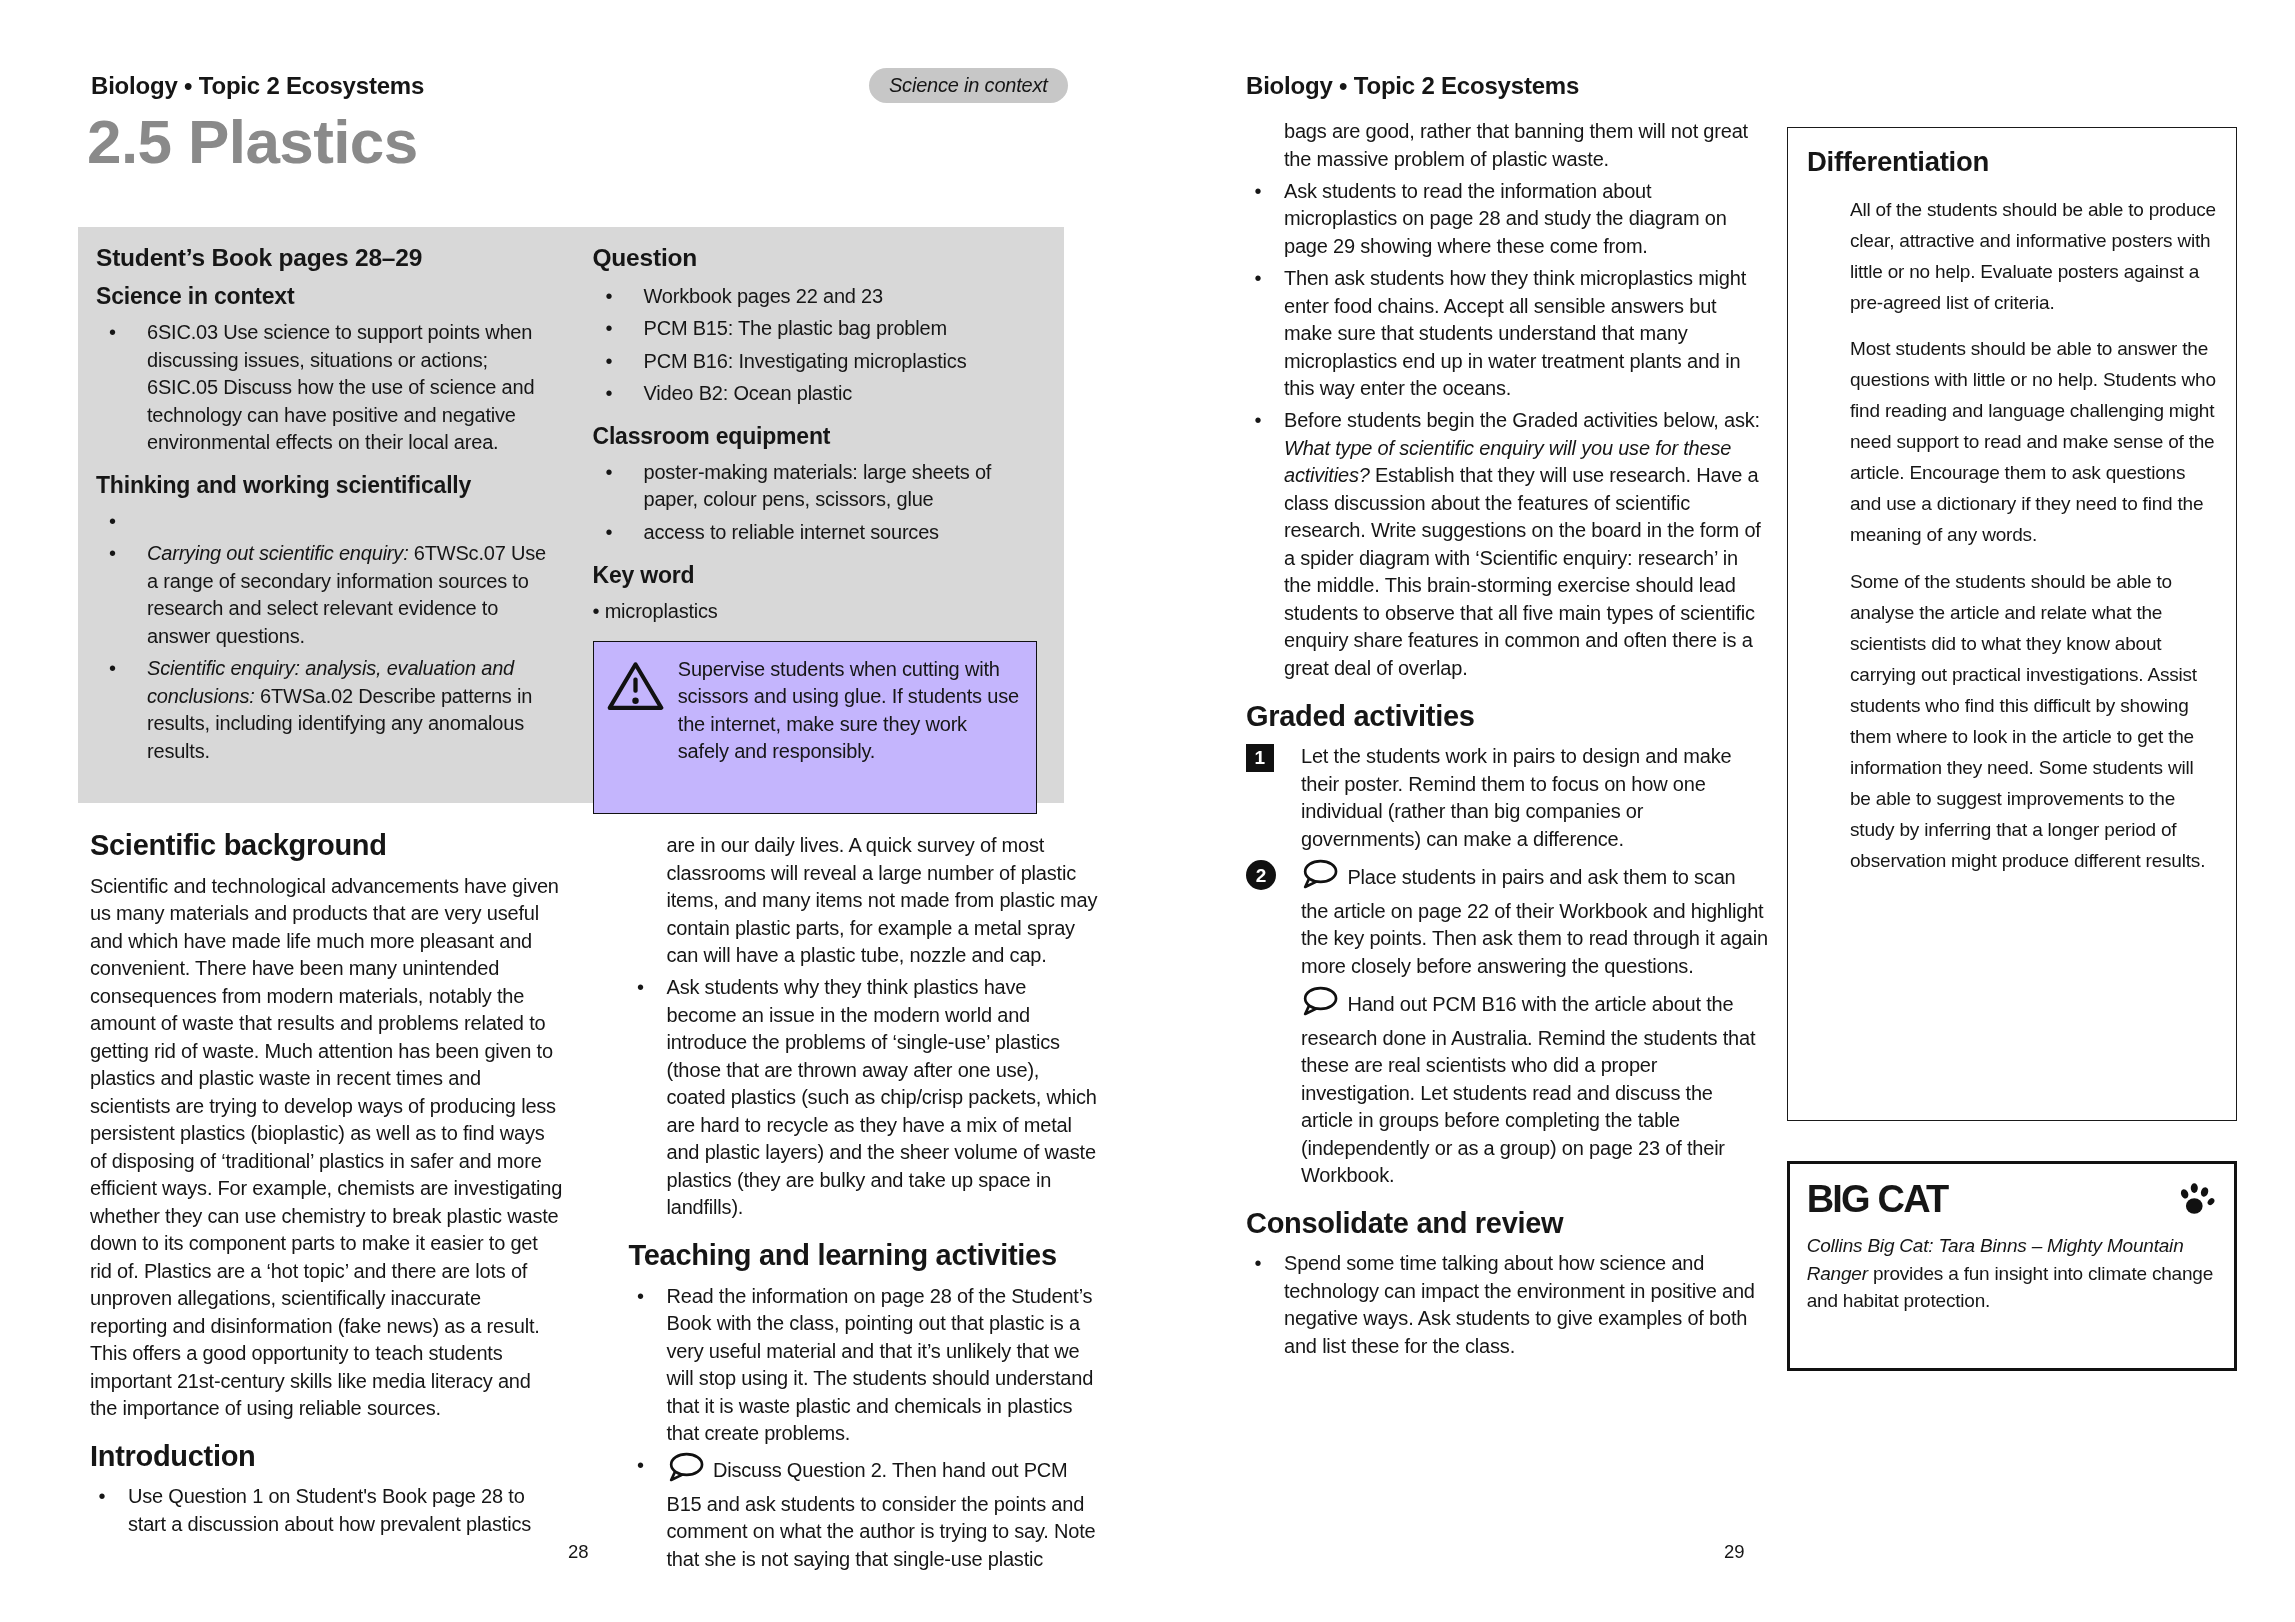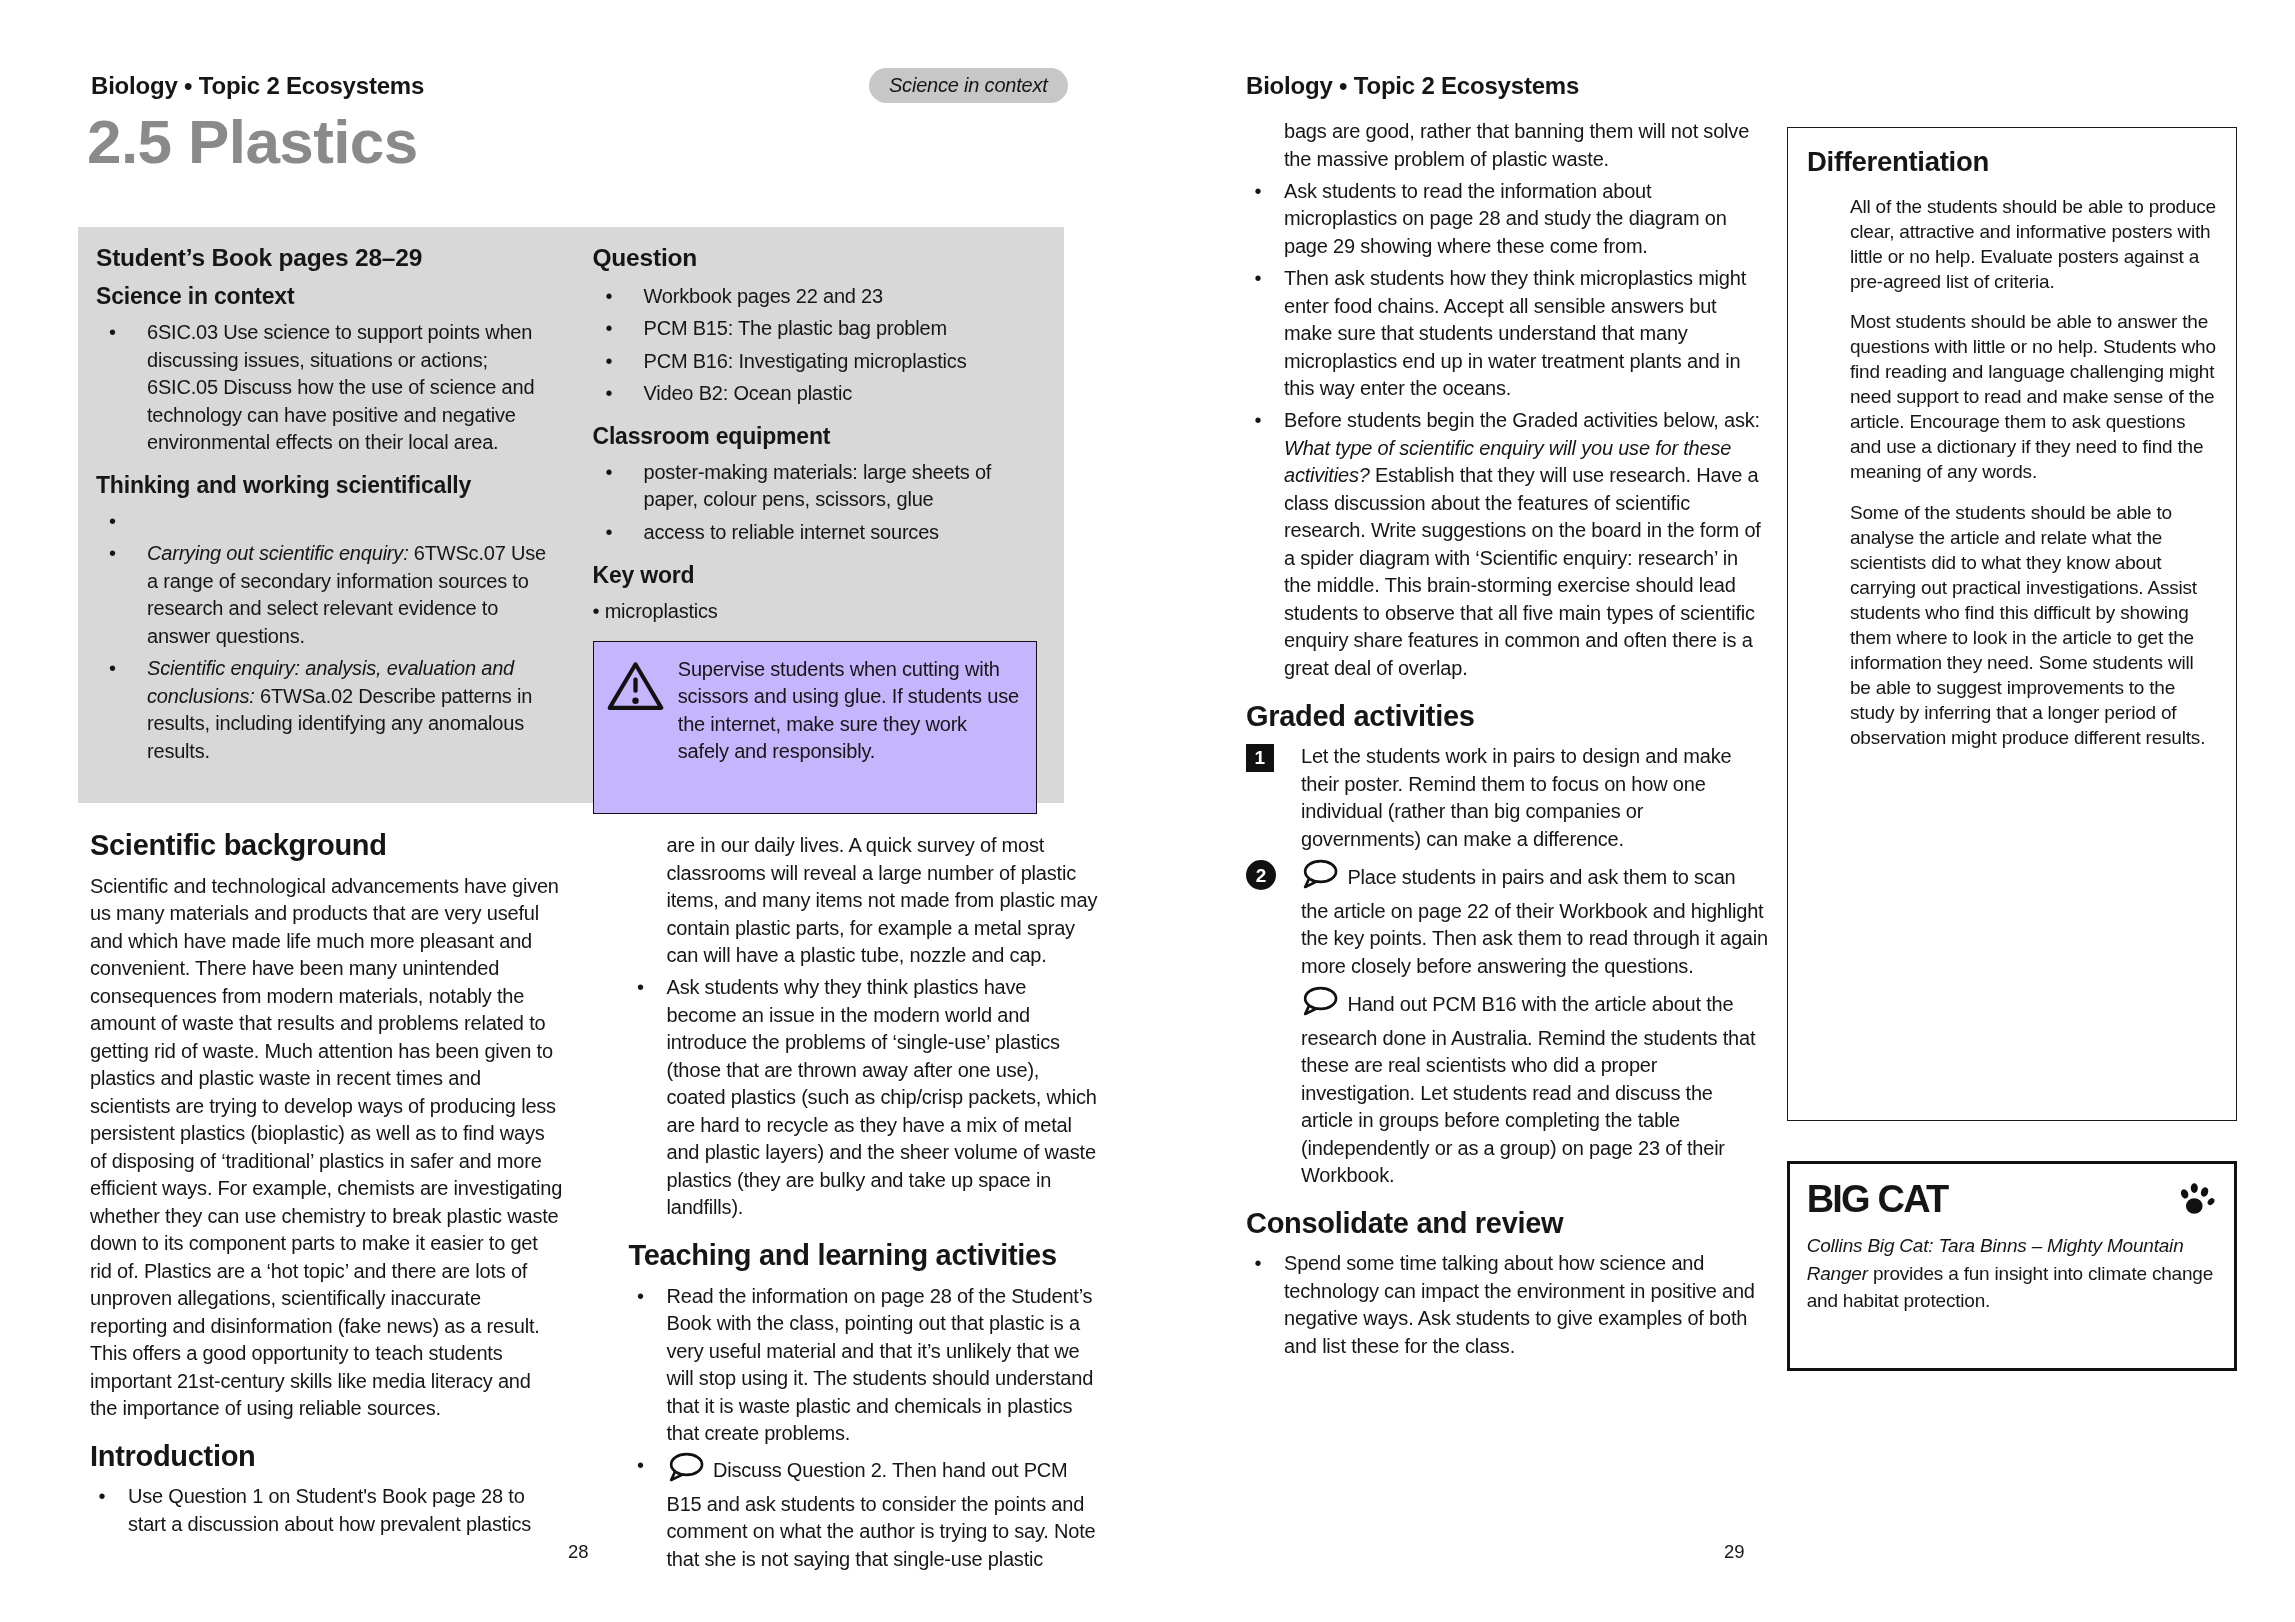--- a/index.html
+++ b/index.html
@@ -73,21 +73,21 @@
   .badge-triangle{width:35px;height:31px;background:#111;
     clip-path:polygon(50% 0,0 100%,100% 100%);position:relative;}
   .badge-triangle span{position:absolute;left:0;right:0;bottom:0px;text-align:center;
     color:#fff;font-size:17.3px;font-weight:bold;}
   .bubble{display:inline-block;vertical-align:-6px;margin-right:8.4px;}
 
   
   .diff-box{position:absolute;left:1787px;top:127px;width:450px;height:994px;
     border:1.8px solid #1a1a1a;background:#fff;padding:18px 19px;}
   .diff-box .h-section{margin:0 0 15.5px 0;font-size:27.5px;}
-  .d-item{display:flex;margin-bottom:15.5px;font-size:19px;line-height:25px;letter-spacing:-0.2px;}
+  .d-item{display:flex;margin-bottom:15.5px;font-size:19px;line-height:31px;letter-spacing:-0.2px;}
   .d-item .dm{flex:0 0 43px;padding-top:4.8px;}
   .mk-square{width:21.5px;height:21.5px;background:#111;}
   .mk-circle{width:24px;height:24px;background:#111;border-radius:50%;}
   .mk-triangle{width:27.5px;height:24px;background:#111;clip-path:polygon(50% 0,0 100%,100% 100%);}
 
   .bigcat-box{position:absolute;left:1787px;top:1161px;width:450px;height:210px;
     border:3.6px solid #111;background:#fff;padding:14.3px 16.7px;}
   .bc-logo-row{display:flex;align-items:center;gap:22px;margin-bottom:10.8px;justify-content:space-between;}
   .bc-logo{font-size:38px;font-weight:800;letter-spacing:-1.8px;}
   .bc-text{font-size:19px;line-height:27.5px;letter-spacing:-0.2px;}
@@ -206,21 +206,21 @@
 
   <div class="pagenum pn-left">28</div>
 
   <div class="rp-header">
     <span class="subject">Biology</span>
     <span class="rest">•</span>
     <span class="rest">Topic 2 Ecosystems</span>
   </div>
 
   <div class="rp-main body-txt">
-    <div class="cont">bags are good, rather that banning them will not solve the massive problem of plastic waste.</div>
+    <div class="cont">bags are good, rather that banning them will not great the massive problem of plastic waste.</div>
     <div class="b">
       <span class="m"><span class="dot">•</span></span>
       <span class="t">Ask students to read the information about microplastics on page 28 and study the diagram on page 29 showing where these come from.</span>
     </div>
     <div class="b">
       <span class="m"><span class="dot">•</span></span>
       <span class="t">Then ask students how they think microplastics might enter food chains. Accept all sensible answers but make sure that students understand that many microplastics end up in water treatment plants and in this way enter the oceans.</span>
     </div>
     <div class="b">
       <span class="m"><span class="dot">•</span></span>

